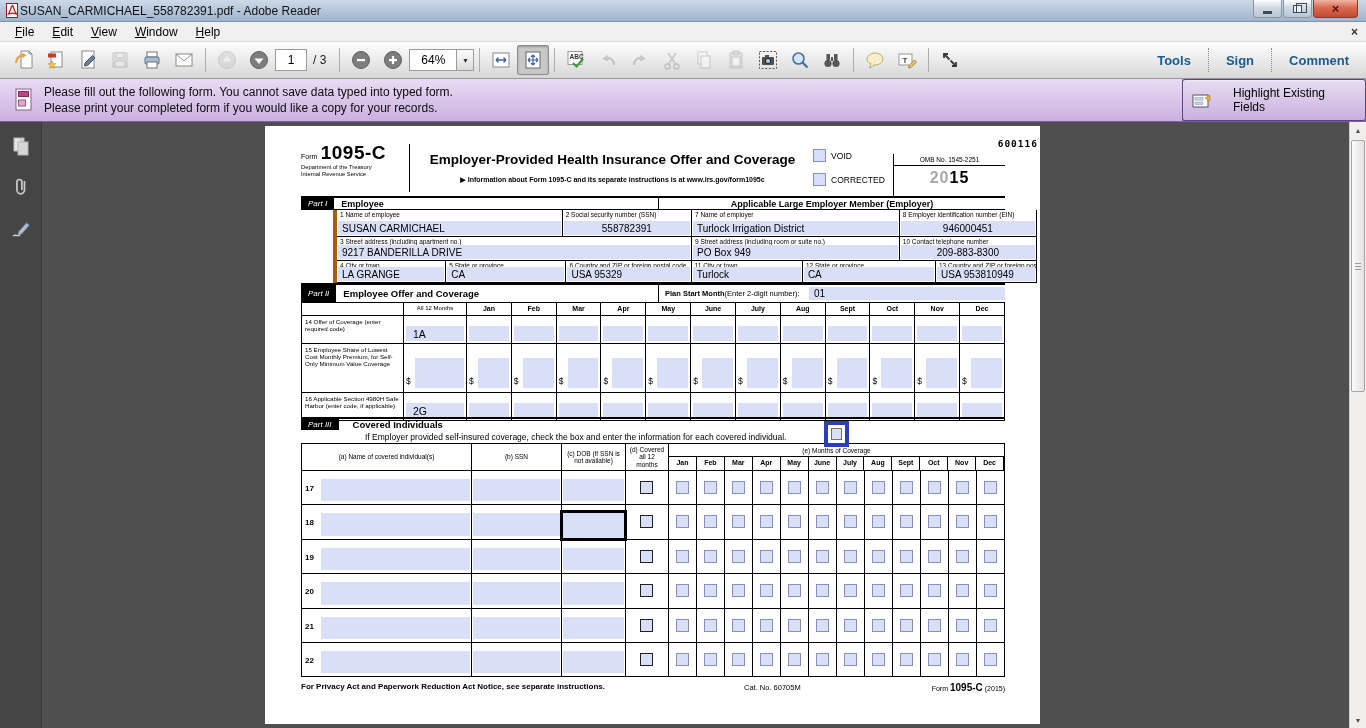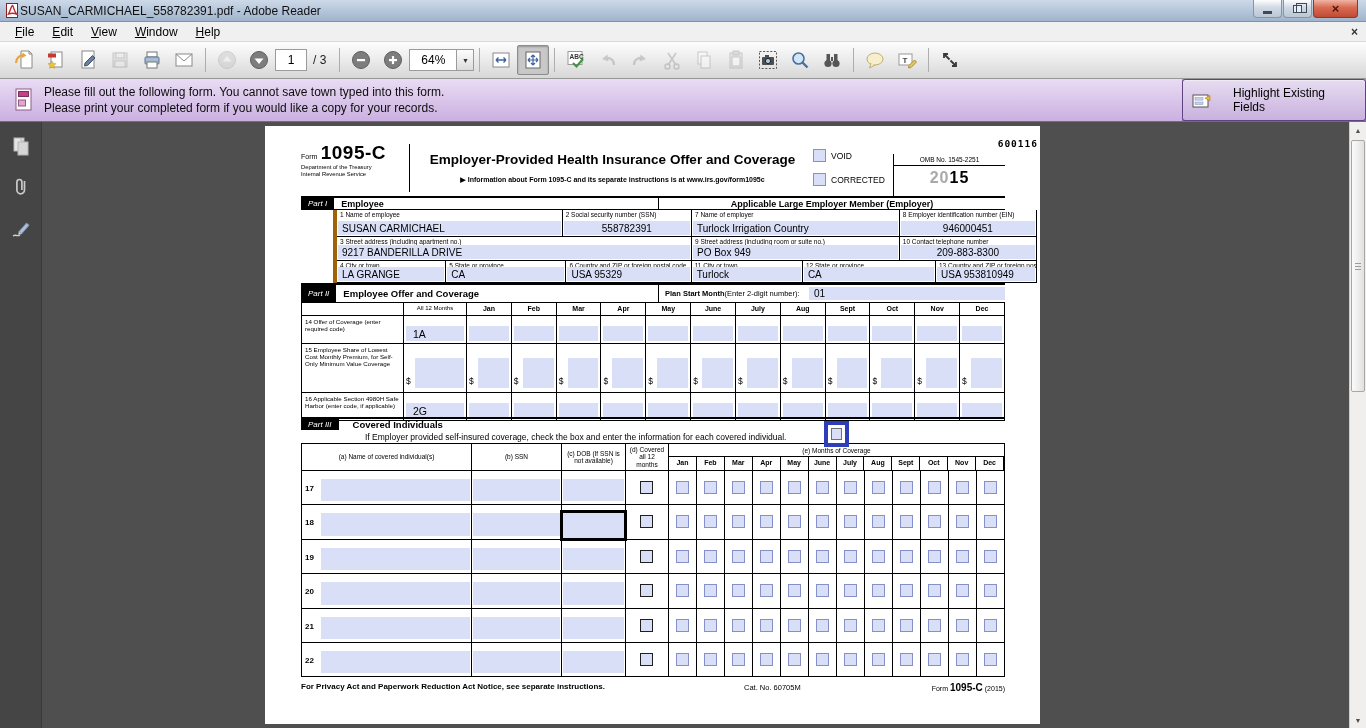--- a/index.html
+++ b/index.html
@@ -381,32 +381,37 @@
     </span>
   <span class="tb-sep"></span>
   <span class="tb-btn">
       <span>
         <svg width="22" height="22" viewBox="0 0 22 22">
           <path d="M5 9V5h4M17 13v4h-4" stroke="#3a3a3a" stroke-width="1.8" fill="none"></path>
           <path d="M5 5l5.5 5.5M17 17l-5.5-5.5" stroke="#3a3a3a" stroke-width="1.8"></path>
         </svg>
       </span>
     </span>
+  <span class="tb-links" id="tb-links">
+      <span class="tb-link">Tools</span>
+      <span class="tb-link">Sign</span>
+      <span class="tb-link">Comment</span>
+    </span>
 </div>
 
 <div class="msgbar">
   <span class="msg-icon">
     <svg width="20" height="26" viewBox="0 0 20 26">
         <rect x="2" y="2" width="15" height="21" fill="#fff" stroke="#8f5a86"></rect>
         <rect x="4.5" y="4.5" width="10" height="5" fill="#c4418a" stroke="#7d3060"></rect>
         <rect x="4.5" y="13" width="7" height="6" fill="#e3a7cc" stroke="#8f5a86"></rect>
       </svg>
   </span>
   <div class="msg-text">
-    <div>Please fill out the following form. You cannot save town typed into this form.</div>
+    <div>Please fill out the following form. You cannot save data typed into typed form.</div>
     <div>Please print your completed form if you would like a copy for your records.</div>
   </div>
   <div class="msg-right">
     <div class="hl-btn">
       <span>
         <svg width="19" height="15" viewBox="0 0 19 15">
             <rect x="1" y="2" width="15" height="12" fill="#fdfdfd" stroke="#555"></rect>
             <rect x="3" y="4.5" width="8" height="2.6" fill="#c3cfec" stroke="#8a97bb" stroke-width=".5"></rect>
             <rect x="3" y="9" width="8" height="2.6" fill="#c3cfec" stroke="#8a97bb" stroke-width=".5"></rect>
             <path d="M18 2.5l-5 2.7 5 2.7z" fill="#f0b63c" stroke="#a87d1d" stroke-width=".6"></path>
@@ -481,21 +486,21 @@
         <div class="cell" style="width:227px">
             <div class="lbl">1  Name of employee</div>
             <div class="val">SUSAN CARMICHAEL</div>
           </div>
         <div class="cell" style="width:130px">
             <div class="lbl">2  Social security number (SSN)</div>
             <div class="val center">558782391</div>
           </div>
         <div class="cell" style="width:209px">
             <div class="lbl">7  Name of employer</div>
-            <div class="val">Turlock Irrigation Country</div>
+            <div class="val">Turlock Irrigation District</div>
           </div>
         <div class="cell" style="width:138px">
             <div class="lbl">8  Employer identification number (EIN)</div>
             <div class="val center">946000451</div>
           </div>
       </div>
       <div class="p1row" style="height:24px">
         <div class="cell" style="width:357px">
             <div class="lbl">3  Street address (including apartment no.)</div>
             <div class="val">9217 BANDERILLA DRIVE</div>

